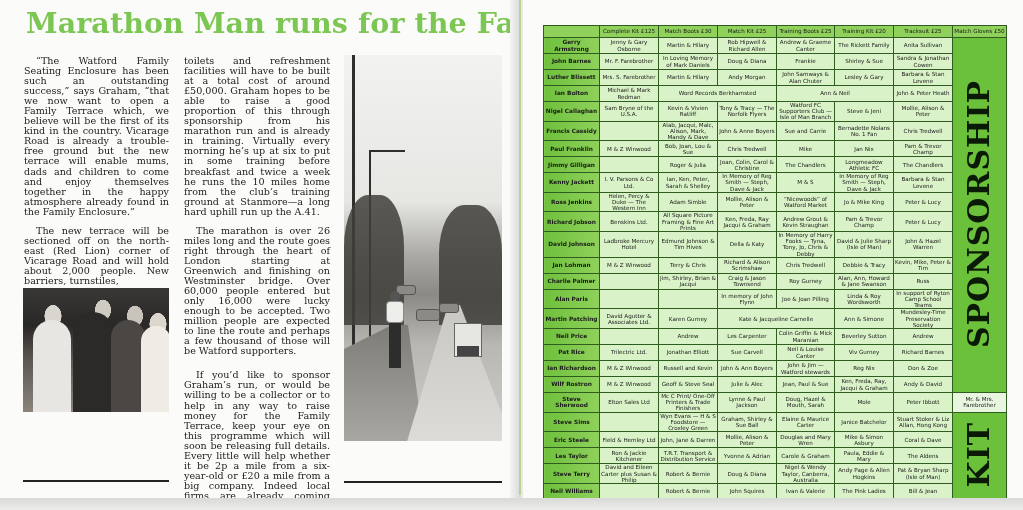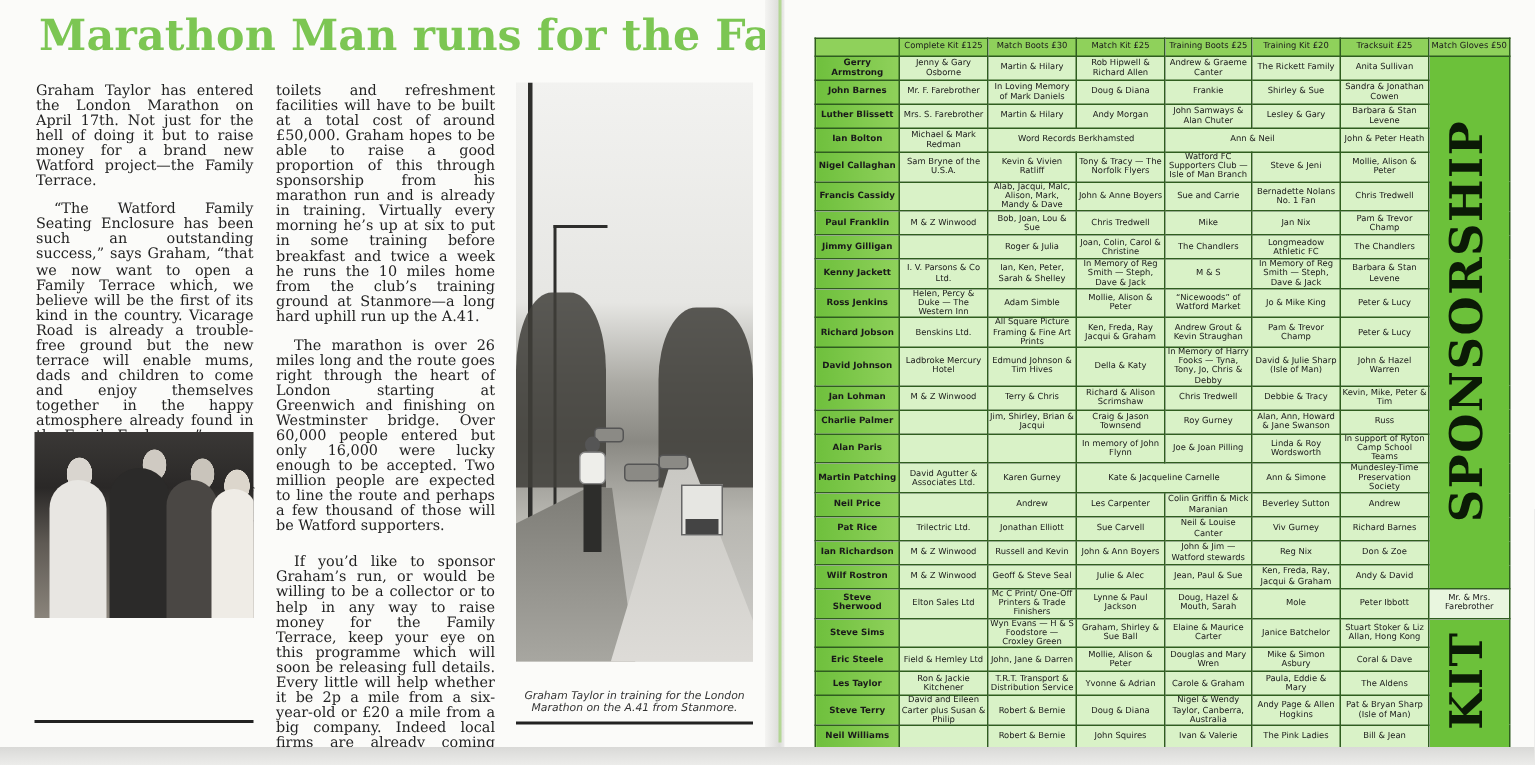--- a/index.html
+++ b/index.html
@@ -70,21 +70,20 @@
   .vert-kit { font-size: 30px; }
 </style>
 </head>
 <body>
 
 <div class="spread">
   <div class="page-left">
     <h1 class="headline">Marathon Man runs for the Family</h1>
 
     <div class="col col1">
-      <p>Graham Taylor has entered the London Marathon on April 17th. Not just for the hell of doing it but to raise money for a brand new Watford project—the Family Terrace.</p>
       <p class="indent">“The Watford Family Seating Enclosure has been such an outstanding success,” says Graham, “that we now want to open a Family Terrace which, we believe will be the first of its kind in the country. Vicarage Road is already a trouble-free ground but the new terrace will enable mums, dads and children to come and enjoy themselves together in the happy atmosphere already found in the Family Enclosure.”</p>
       <p class="indent">The new terrace will be sectioned off on the north-east (Red Lion) corner of Vicarage Road and will hold about 2,000 people. New barriers, turnstiles,</p>
     </div>
 
     <div class="col col2">
       <p>toilets and refreshment facilities will have to be built at a total cost of around £50,000. Graham hopes to be able to raise a good proportion of this through sponsorship from his marathon run and is already in training. Virtually every morning he’s up at six to put in some training before breakfast and twice a week he runs the 10 miles home from the club’s training ground at Stanmore—a long hard uphill run up the A.41.</p>
       <p class="indent">The marathon is over 26 miles long and the route goes right through the heart of London starting at Greenwich and finishing on Westminster bridge. Over 60,000 people entered but only 16,000 were lucky enough to be accepted. Two million people are expected to line the route and perhaps a few thousand of those will be Watford supporters.</p>
       <p class="indent" style="margin-top:14px">If you’d like to sponsor Graham’s run, or would be willing to be a collector or to help in any way to raise money for the Family Terrace, keep your eye on this programme which will soon be releasing full details. Every little will help whether it be 2p a mile from a six-year-old or £20 a mile from a big company. Indeed local firms are already coming forward with offers of assistance. First in the queue were Wendy Restaurants who have just opened up at 57 High Street, Watford. They will be putting 1p from every hamburger sold this season towards the Family Terrace Fund and have already handed over their first cheque for £100 to launch the Fund. So, if you haven’t any ready cash, you could always go and eat a hamburger!</p>
     </div>
 
@@ -109,21 +108,20 @@
       <div class="car" style="left:95px;top:248px;"></div>
       <div class="truck">
           <div class="cab"></div>
         </div>
       <div class="runner">
         <div class="head"></div>
           <div class="torso"></div>
           <div class="legs"></div>
       </div>
     </div>
-    <p class="caption caption-runner">Graham Taylor in training for the London Marathon on the A.41 from Stanmore.</p>
     <div class="rule" style="left:344px;top:481px;width:158px;"></div>
   </div>
 
   <div class="gutter"></div>
   <div class="gutter-line"></div>
 
   <div class="page-right"></div>
 
   <table class="kit-table">
     <colgroup>

